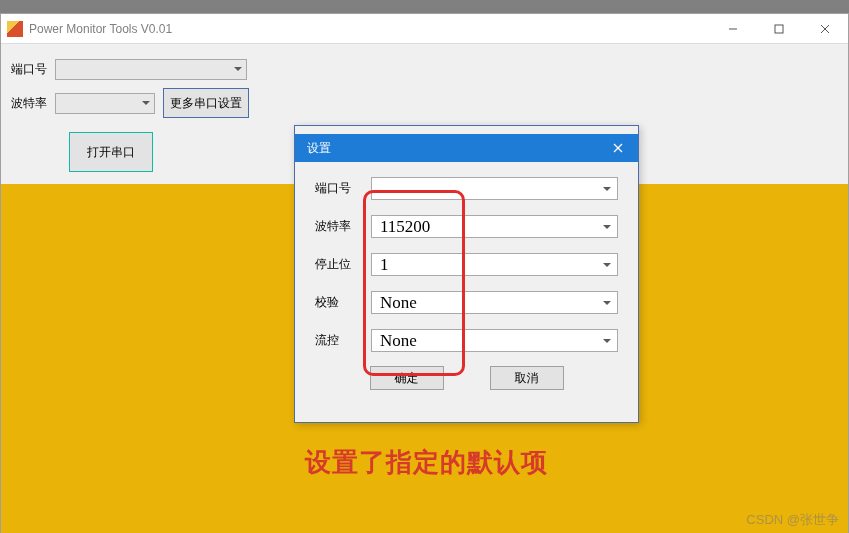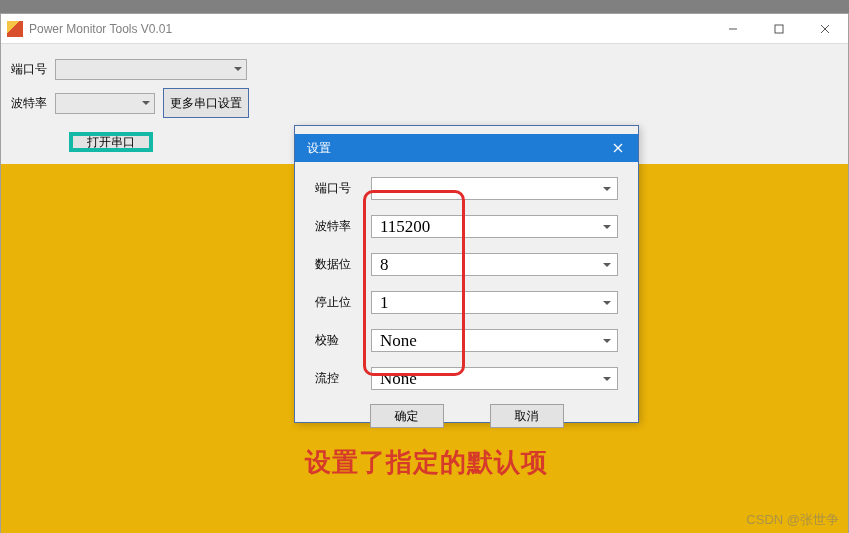--- a/index.html
+++ b/index.html
@@ -53,23 +53,23 @@
   .combo .arrow {
     position: absolute; right: 4px; top: 50%; transform: translateY(-50%);
     width: 0; height: 0;
     border-left: 4px solid transparent;
     border-right: 4px solid transparent;
     border-top: 4px solid #5a5a5a;
   }
   .main-port-combo { width: 192px; }
   .main-baud-combo { width: 100px; }
   .btn {
-    border: 4px solid #14b8a6;
+    border: 1px solid #14b8a6;
     background: #e3e3e3;
-    height: 20px;
+    height: 40px;
     padding: 0 12px;
     display: inline-flex; align-items: center; justify-content: center;
     font-size: 12px;
   }
   .btn-more-serial { border: 1px solid #4a6ea9; height: 21px; margin-left: 8px; padding: 14px 6px; }
   .btn-open-serial { width: 84px; margin-left: 58px; margin-top: 8px; }
 
   
   .dialog {
     position: absolute;
@@ -218,27 +218,20 @@
       </div>
     </div>
     <div class="d-row">
       <label>波特率</label>
       <div class="d-combo">
         <span>115200</span>
         <span class="arrow"></span>
       </div>
     </div>
     <div class="d-row">
-      <label>数据位</label>
-      <div class="d-combo">
-        <span>8</span>
-        <span class="arrow"></span>
-      </div>
-    </div>
-    <div class="d-row">
       <label>停止位</label>
       <div class="d-combo">
         <span>1</span>
         <span class="arrow"></span>
       </div>
     </div>
     <div class="d-row">
       <label>校验</label>
       <div class="d-combo">
         <span>None</span>

